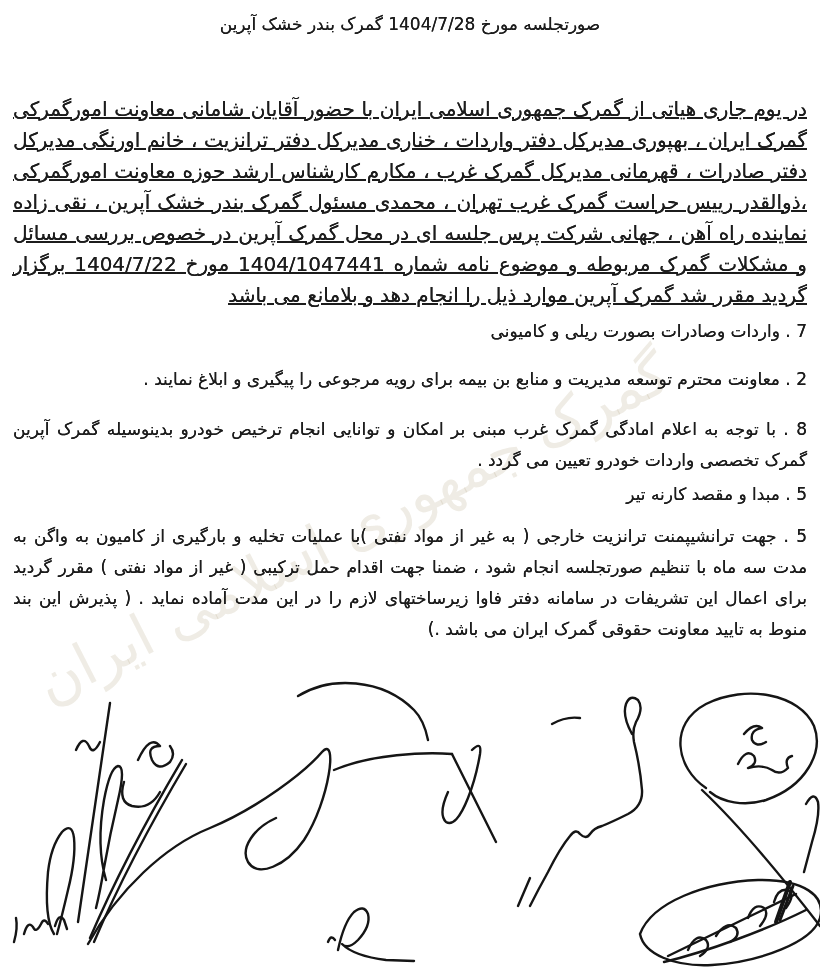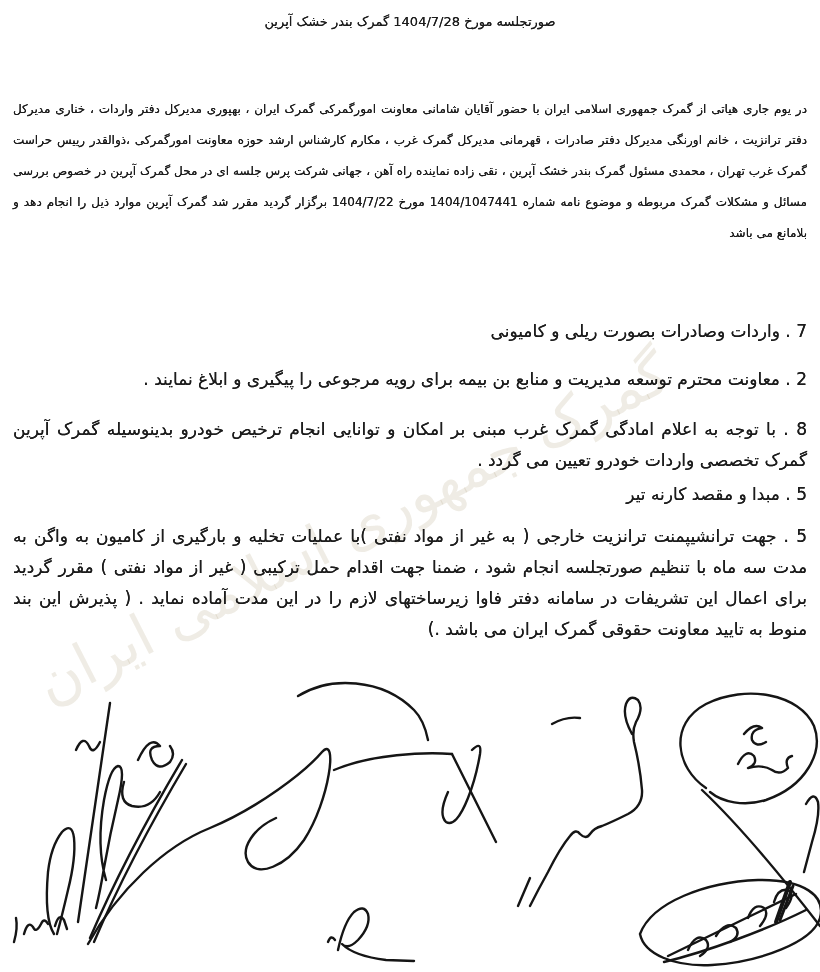--- a/index.html
+++ b/index.html
@@ -7,28 +7,28 @@
     width:820px;height:972px;
     background:#ffffff;
     font-family:"DejaVu Sans", sans-serif;
     color:#1c1c1c;
     position:relative;
     overflow:hidden;
   }
   .page{position:absolute;inset:0;direction:rtl;}
   .doc-title{
     position:absolute;top:14px;right:60px;left:60px;
-    text-align:center;font-size:13px;
+    text-align:center;font-size:17px;
     text-shadow:0 0 .4px #1c1c1c;
     white-space:nowrap;
   }
   .doc-paragraph{
     position:absolute;top:94px;right:13px;left:13px;
-    font-size:12px;line-height:31px;
-    text-align:justify;text-shadow:0 0 .35px #1c1c1c;
+    font-size:20px;line-height:31px;
+    text-align:justify;text-shadow:0 0 .35px #1c1c1c;text-decoration:underline;
   }
   .doc-item{
     position:absolute;right:13px;left:13px;
     font-size:17px;line-height:31px;
     text-align:justify;text-shadow:0 0 .35px #1c1c1c;
   }
   .item-0{top:316px;}
   .item-1{top:364px;}
   .item-2{top:414px;}
   .item-3{top:479px;}

